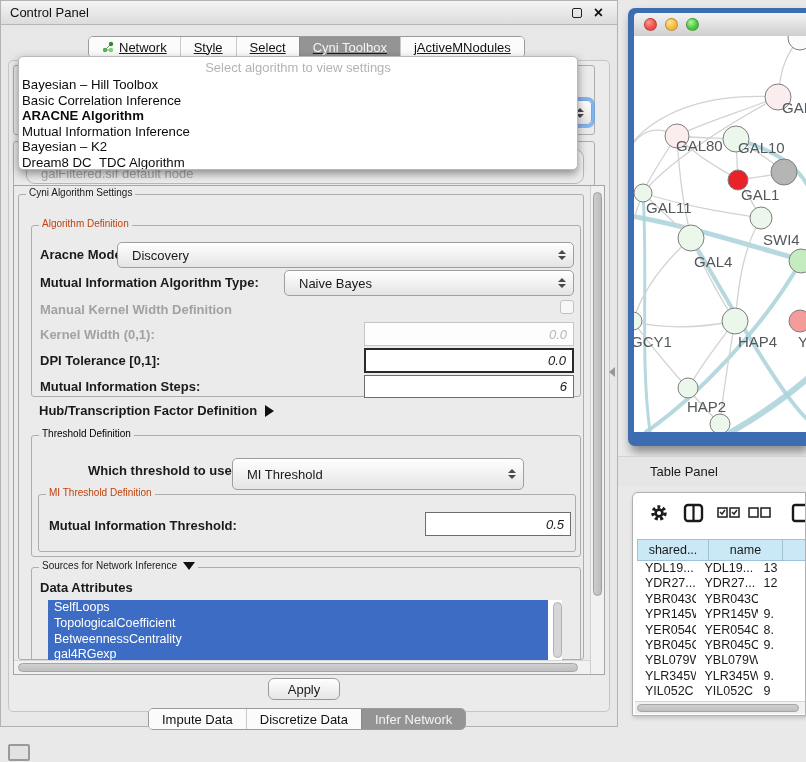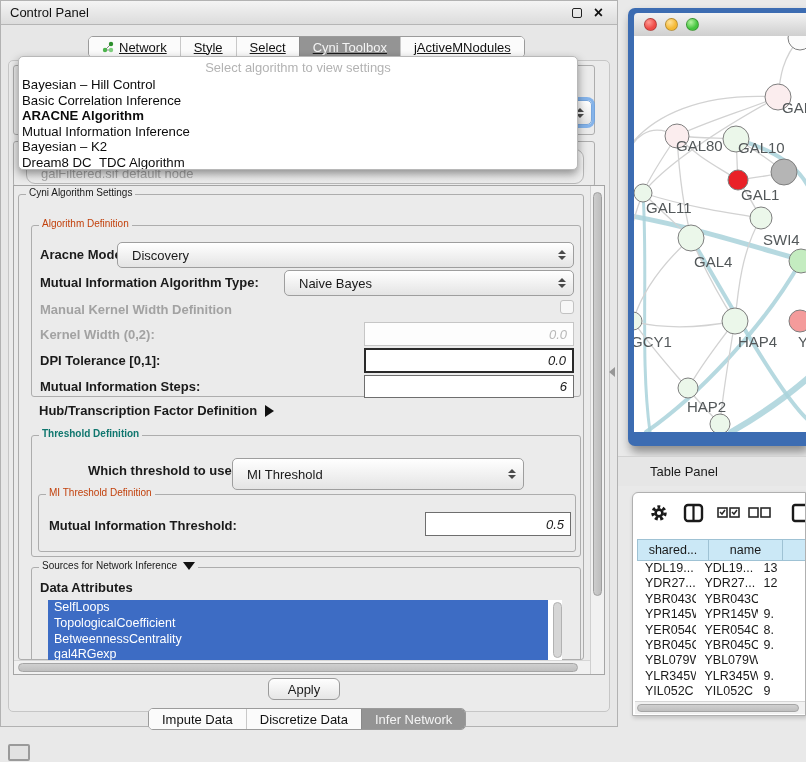--- a/index.html
+++ b/index.html
@@ -29,21 +29,21 @@
   .tab:first-child { border-left:none; }
   .tab.sel { background:#949494; color:#f4f4f4; border-left-color:#8a8a8a; }
 
   #cp-body { position:absolute; left:8px; top:60px; width:602px; height:652px;
         background:#ebebeb; border:1px solid #c6c6c6; border-radius:5px; }
 
   .grp { position:absolute; border:1px solid #adadad; border-radius:3px; }
   .grp-label { position:absolute; top:-8px; left:7px; background:#ebebeb; padding:0 3px;
         font-size:10px; white-space:nowrap; }
   .lbl-blue { color:#c2410c; }
-  .lbl-green { color:#0f766e;font-weight:bold; }
+  .lbl-green { color:#000000; }
 
   .combo { position:absolute; background:linear-gradient(#ffffff,#e4e4e4);
         border:1px solid #9e9e9e; border-radius:5px; display:flex; align-items:center;
         font-size:13px; padding-left:14px; }
   .combo.focus { border:1px solid #78a7dd; box-shadow:0 0 0 3px rgba(98,160,234,.75); }
   .stp { position:absolute; right:7px; top:50%; transform:translateY(-50%);
         display:flex; flex-direction:column; gap:2px; }
   .stp i { width:0; height:0; border-left:4px solid transparent; border-right:4px solid transparent; }
   .stp .up { border-bottom:4px solid #4a4a4a; }
   .stp .dn { border-top:4px solid #4a4a4a; }
@@ -203,21 +203,21 @@
             <span>Naive Bayes</span>
             <span class="stp">
                 <i class="up"></i>
                 <i class="dn"></i>
               </span>
           </div>
 
           <span class="row-label dis abs" style="left:8px;top:76px">Manual Kernel Width Definition</span>
           <span class="cb" style="left:528px;top:74px"></span>
 
-          <span class="row-label dis abs" style="left:8px;top:101px">Kernel Width (0,2):</span>
+          <span class="row-label dis abs" style="left:8px;top:101px">Kernel Width (0,1):</span>
           <div class="fld dis" style="left:332px;top:96px;width:210px;height:24px">0.0</div>
 
           <span class="row-label abs" style="left:8px;top:127px">DPI Tolerance [0,1]:</span>
           <div class="fld hot" style="left:332px;top:122px;width:210px;height:25px">0.0</div>
 
           <span class="row-label abs" style="left:8px;top:153px">Mutual Information Steps:</span>
           <div class="fld mid" style="left:332px;top:149px;width:210px;height:23px">6</div>
         </div>
 
         <div class="abs" style="left:20px;top:208px;display:flex;align-items:center">
@@ -274,21 +274,21 @@
 
   <div id="bottom-tabs" class="tabstrip abs">
       <div class="tab">Impute Data</div>
       <div class="tab">Discretize Data</div>
       <div class="tab sel">Infer Network</div>
     </div>
 
   <div id="algo-dd" class="abs">
     <div id="dd-placeholder">Select algorithm to view settings</div>
     <div id="dd-items">
-        <div class="dd-item">Bayesian – Hill Control</div>
+        <div class="dd-item">Bayesian – Hill Toolbox</div>
         <div class="dd-item">Basic Correlation Inference</div>
         <div class="dd-item bold">ARACNE Algorithm</div>
         <div class="dd-item">Mutual Information Inference</div>
         <div class="dd-item">Bayesian – K2</div>
         <div class="dd-item">Dream8 DC_TDC Algorithm</div>
       </div>
   </div>
 
   <div id="netwin" class="abs">
     <div id="net-titlebar">

